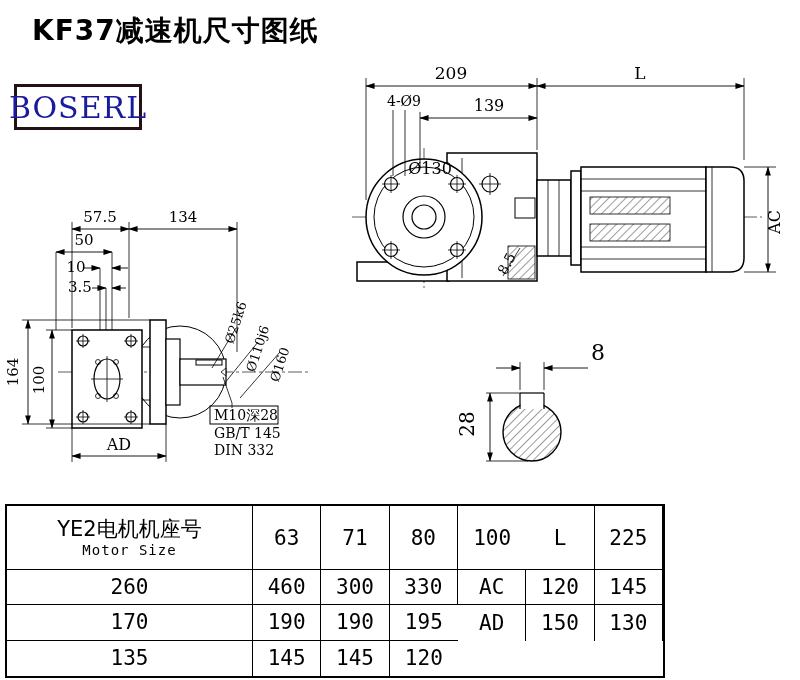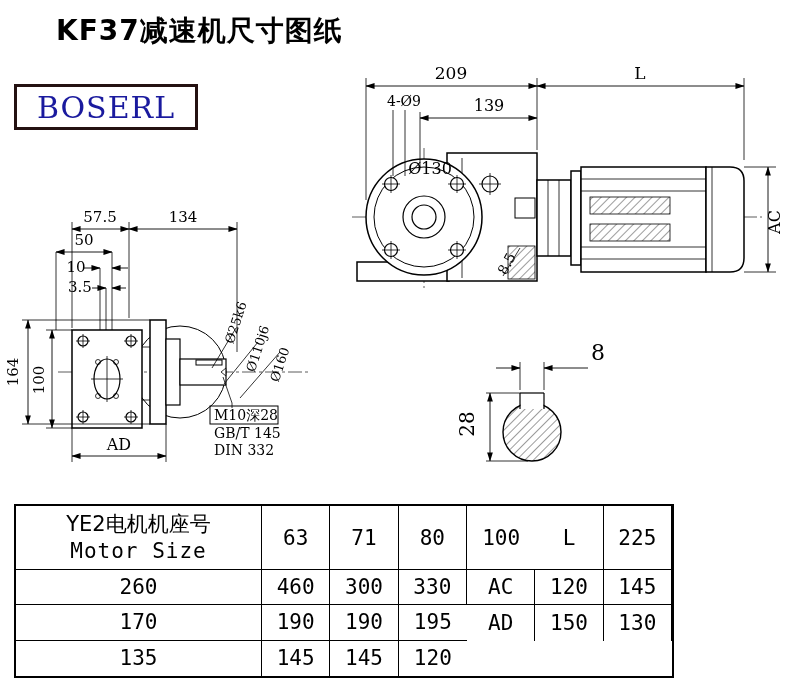--- a/index.html
+++ b/index.html
@@ -1,46 +1,46 @@
 <!DOCTYPE html>
 <html><head>
 <meta charset="utf-8">
 <style>
   *{margin:0;padding:0;box-sizing:border-box}
   html,body{width:800px;height:680px;background:#fff;overflow:hidden;position:relative;
     font-family:"DejaVu Sans",sans-serif;color:#000}
-  .title{position:absolute;left:56px;top:12px;font-size:28px;font-weight:bold;letter-spacing:1px}
-  .logo{position:absolute;left:14px;top:84px;width:184px;height:46px;border:3px solid #241111;
+  .title{position:absolute;left:32px;top:12px;font-size:28px;font-weight:bold;letter-spacing:1px}
+  .logo{position:absolute;left:14px;top:84px;width:128px;height:46px;border:3px solid #241111;
     background:#fff;display:flex;align-items:center;justify-content:center}
   .logo span{font-family:"DejaVu Serif",serif;font-size:30px;color:#1a1a9e;letter-spacing:1px}
   svg.drawing{position:absolute;left:0;top:0}
   .out{fill:#fff;stroke:#000;stroke-width:1.5}
   .out2{fill:#fff;stroke:#000;stroke-width:1.2}
   .nf{fill:none;stroke:#000;stroke-width:1}
   .thin{stroke:#000;stroke-width:0.8;fill:none}
   .cl{stroke:#333;stroke-width:0.8;stroke-dasharray:14 3 3 3;fill:none}
   .dim{stroke:#000;stroke-width:0.9;fill:none}
   text{font-family:"DejaVu Serif",serif;fill:#000}
   .dt{font-size:15px;text-anchor:middle}
   .dt13{font-size:13px;text-anchor:middle}
   .dt14{font-size:14px;text-anchor:middle}
   .dt16{font-size:16px;text-anchor:middle}
   .dt17{font-size:17px;text-anchor:middle}
   .dt20{font-size:20px;text-anchor:middle}
   .dt22{font-size:22px;text-anchor:middle}
   .note{font-size:14px;text-anchor:start}
-  .spec-table{position:absolute;left:14px;top:504px;width:660px;height:174px;border:2px solid #000;
+  .spec-table{position:absolute;left:5px;top:504px;width:660px;height:174px;border:2px solid #000;
     display:grid;grid-template-columns:246px repeat(6,1fr);grid-template-rows:64px repeat(3,1fr);background:#fff}
   .c{border-right:1px solid #000;border-bottom:1px solid #000;display:flex;align-items:center;
     justify-content:center;font-family:"DejaVu Sans Mono",monospace;font-size:21px}
   .no-r{border-right:none}
   .no-b{border-bottom:none}
   .hcell{flex-direction:column;line-height:1.25}
   .hcn{font-family:"DejaVu Sans",sans-serif;font-size:21px}
-  .hen{font-family:"DejaVu Sans Mono",monospace;font-size:21px;letter-spacing:1px}
+  .hen{font-family:"DejaVu Sans Mono",monospace;font-size:14px;letter-spacing:1px}
 </style>
 </head>
 <body>
 
 <div class="title">KF37减速机尺寸图纸</div>
 
 <div class="logo">
   <span>BOSERL</span>
 </div>
 

